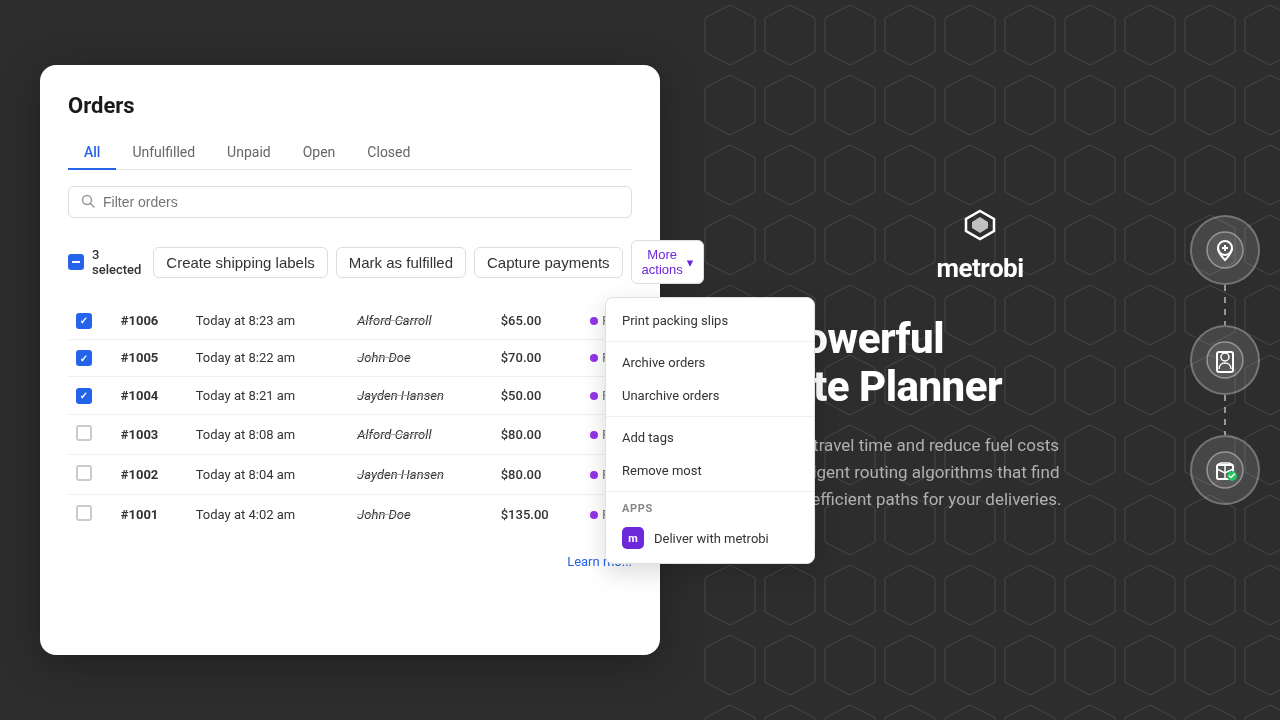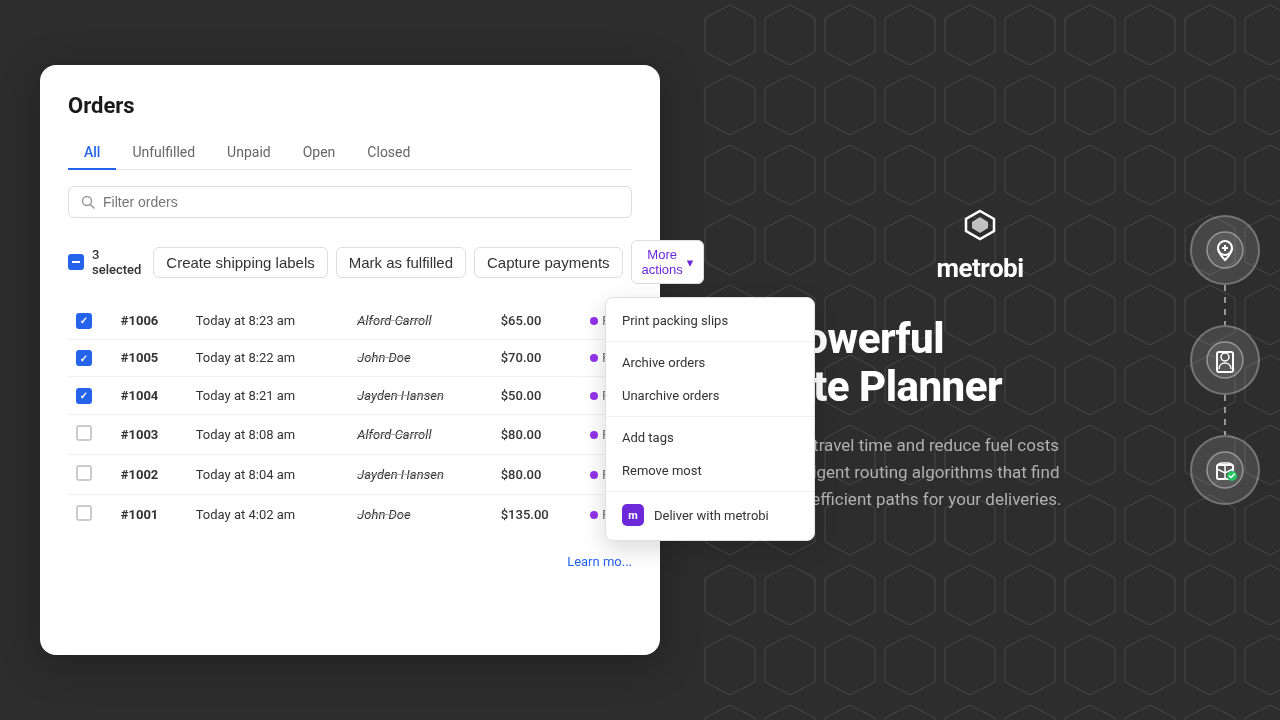--- a/index.html
+++ b/index.html
@@ -58,21 +58,21 @@
     }
     .tab.active {
       color: #2563eb;
       border-bottom: 2px solid #2563eb;
       font-weight: 500;
     }
 
     
     .search-bar {
       display: flex;
-      align-items: center;
+      align-items: flex-start;
       border: 1px solid #ddd;
       border-radius: 6px;
       padding: 7px 12px;
       margin-bottom: 14px;
       gap: 8px;
     }
     .search-bar input {
       border: none;
       outline: none;
       font-size: 14px;
@@ -449,20 +449,21 @@
 
     <div class="dropdown-menu">
       <div class="dropdown-item">Print packing slips</div>
       <div class="dropdown-divider"></div>
       <div class="dropdown-item">Archive orders</div>
       <div class="dropdown-item">Unarchive orders</div>
       <div class="dropdown-divider"></div>
       <div class="dropdown-item">Add tags</div>
       <div class="dropdown-item">Remove most</div>
       <div class="dropdown-divider"></div>
+      <div class="dropdown-section-label">APPS</div>
       <div class="dropdown-app-item">
         <div class="app-icon">m</div>
         <span>Deliver with metrobi</span>
       </div>
     </div>
   </div>
 </div>
 
 <div class="right-panel">
 

